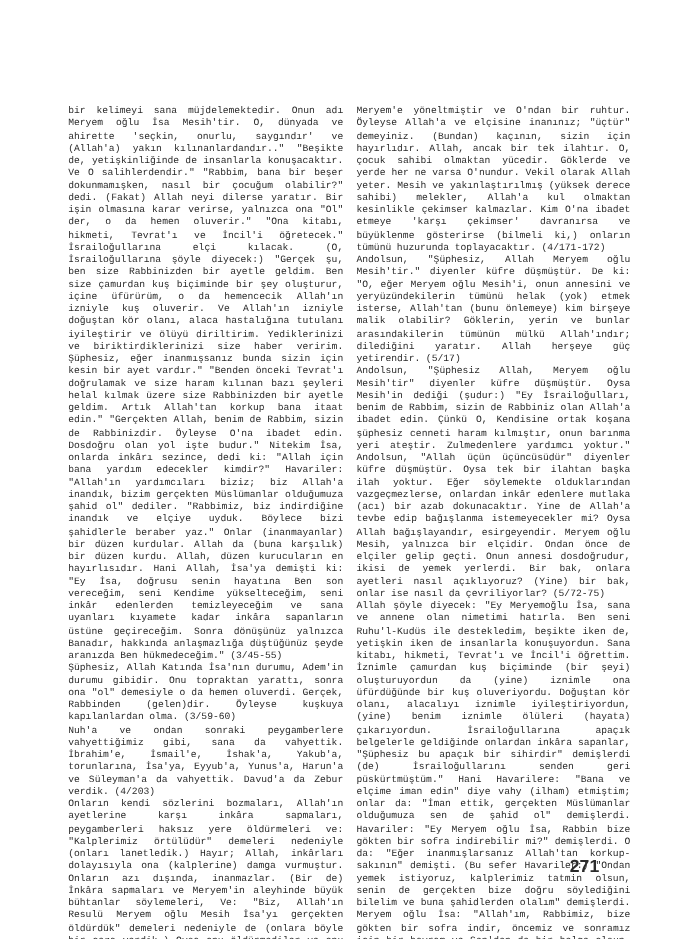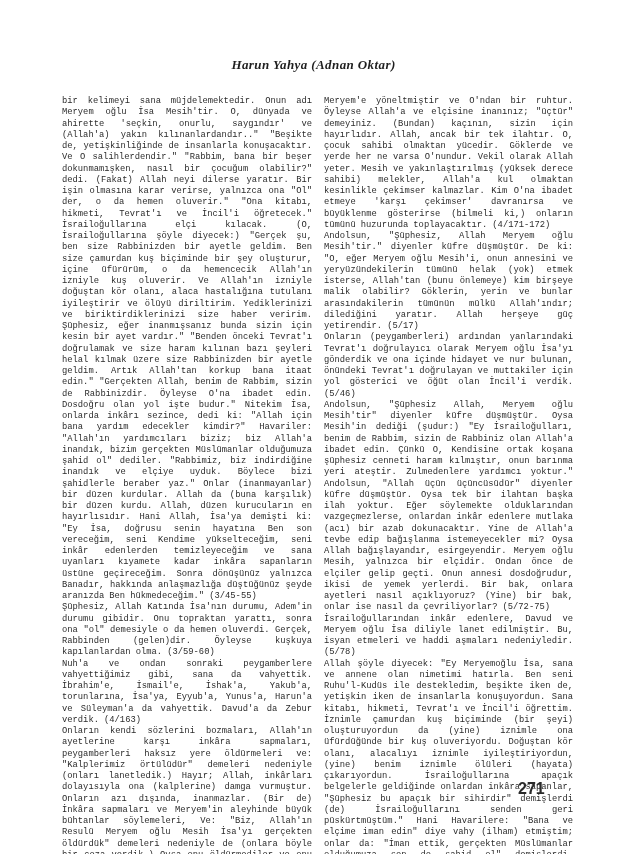--- a/index.html
+++ b/index.html
@@ -55,33 +55,30 @@
     font-size: 16px;
     font-weight: bold;
     color: #2b2b2b;
   }
 </style>
 </head>
 <body>
 
 <div class="page">
 
-  <div class="running-header">Harun Yahya (Adnan Oktar)</div>
 
   <div class="col col--left">
     <p>bir kelimeyi sana müjdelemektedir. Onun adı Meryem oğlu İsa Mesih'tir. O, dünyada ve ahirette 'seçkin, onurlu, saygındır' ve (Allah'a) yakın kılınanlardandır.." "Beşikte de, yetişkinliğinde de insanlarla konuşacaktır. Ve O salihlerdendir." "Rabbim, bana bir beşer dokunmamışken, nasıl bir çocuğum olabilir?" dedi. (Fakat) Allah neyi dilerse yaratır. Bir işin olmasına karar verirse, yalnızca ona "Ol" der, o da hemen oluverir." "Ona kitabı, hikmeti, Tevrat'ı ve İncil'i öğretecek." İsrailoğullarına elçi kılacak. (O, İsrailoğullarına şöyle diyecek:) "Gerçek şu, ben size Rabbinizden bir ayetle geldim. Ben size çamurdan kuş biçiminde bir şey oluşturur, içine üfürürüm, o da hemencecik Allah'ın izniyle kuş oluverir. Ve Allah'ın izniyle doğuştan kör olanı, alaca hastalığına tutulanı iyileştirir ve ölüyü diriltirim. Yediklerinizi ve biriktirdiklerinizi size haber veririm. Şüphesiz, eğer inanmışsanız bunda sizin için kesin bir ayet vardır." "Benden önceki Tevrat'ı doğrulamak ve size haram kılınan bazı şeyleri helal kılmak üzere size Rabbinizden bir ayetle geldim. Artık Allah'tan korkup bana itaat edin." "Gerçekten Allah, benim de Rabbim, sizin de Rabbinizdir. Öyleyse O'na ibadet edin. Dosdoğru olan yol işte budur." Nitekim İsa, onlarda inkârı sezince, dedi ki: "Allah için bana yardım edecekler kimdir?" Havariler: "Allah'ın yardımcıları biziz; biz Allah'a inandık, bizim gerçekten Müslümanlar olduğumuza şahid ol" dediler. "Rabbimiz, biz indirdiğine inandık ve elçiye uyduk. Böylece bizi şahidlerle beraber yaz." Onlar (inanmayanlar) bir düzen kurdular. Allah da (buna karşılık) bir düzen kurdu. Allah, düzen kurucuların en hayırlısıdır. Hani Allah, İsa'ya demişti ki: "Ey İsa, doğrusu senin hayatına Ben son vereceğim, seni Kendime yükselteceğim, seni inkâr edenlerden temizleyeceğim ve sana uyanları kıyamete kadar inkâra sapanların üstüne geçireceğim. Sonra dönüşünüz yalnızca Banadır, hakkında anlaşmazlığa düştüğünüz şeyde aranızda Ben hükmedeceğim." (3/45-55)</p>
     <p>Şüphesiz, Allah Katında İsa'nın durumu, Adem'in durumu gibidir. Onu topraktan yarattı, sonra ona "ol" demesiyle o da hemen oluverdi. Gerçek, Rabbinden (gelen)dir. Öyleyse kuşkuya kapılanlardan olma. (3/59-60)</p>
-    <p>Nuh'a ve ondan sonraki peygamberlere vahyettiğimiz gibi, sana da vahyettik. İbrahim'e, İsmail'e, İshak'a, Yakub'a, torunlarına, İsa'ya, Eyyub'a, Yunus'a, Harun'a ve Süleyman'a da vahyettik. Davud'a da Zebur verdik. (4/163)</p>
+    <p>Nuh'a ve ondan sonraki peygamberlere vahyettiğimiz gibi, sana da vahyettik. İbrahim'e, İsmail'e, İshak'a, Yakub'a, torunlarına, İsa'ya, Eyyub'a, Yunus'a, Harun'a ve Süleyman'a da vahyettik. Davud'a da Zebur verdik. (4/203)</p>
     <p>Onların kendi sözlerini bozmaları, Allah'ın ayetlerine karşı inkâra sapmaları, peygamberleri haksız yere öldürmeleri ve: "Kalplerimiz örtülüdür" demeleri nedeniyle (onları lanetledik.) Hayır; Allah, inkârları dolayısıyla ona (kalplerine) damga vurmuştur. Onların azı dışında, inanmazlar. (Bir de) İnkâra sapmaları ve Meryem'in aleyhinde büyük bühtanlar söylemeleri, Ve: "Biz, Allah'ın Resulü Meryem oğlu Mesih İsa'yı gerçekten öldürdük" demeleri nedeniyle de (onlara böyle bir ceza verdik.) Oysa onu öldürmediler ve onu asmadılar. Ama onlara (onun) benzeri gösterildi. Gerçekten onun hakkında anlaşmazlığa düşenler, kesin bir şüphe içindedirler. Onların bir zanna uymaktan başka buna ilişkin hiçbir bilgileri yoktur. Onu kesin olarak öldürmediler. Hayır; Allah onu kendine yükseltti. Allah üstün ve güçlüdür, hüküm ve hikmet sahibidir. Andolsun, Kitap ehlinden, ölmeden önce ona inanmayacak kimse yoktur. Kıyamet günü, o da onların aleyhine şahid olacaktır. (4/155-159)</p>
   </div>
 
   <div class="col col--right">
     <p>Meryem'e yöneltmiştir ve O'ndan bir ruhtur. Öyleyse Allah'a ve elçisine inanınız; "üçtür" demeyiniz. (Bundan) kaçının, sizin için hayırlıdır. Allah, ancak bir tek ilahtır. O, çocuk sahibi olmaktan yücedir. Göklerde ve yerde her ne varsa O'nundur. Vekil olarak Allah yeter. Mesih ve yakınlaştırılmış (yüksek derece sahibi) melekler, Allah'a kul olmaktan kesinlikle çekimser kalmazlar. Kim O'na ibadet etmeye 'karşı çekimser' davranırsa ve büyüklenme gösterirse (bilmeli ki,) onların tümünü huzurunda toplayacaktır. (4/171-172)</p>
     <p>Andolsun, "Şüphesiz, Allah Meryem oğlu Mesih'tir." diyenler küfre düşmüştür. De ki: "O, eğer Meryem oğlu Mesih'i, onun annesini ve yeryüzündekilerin tümünü helak (yok) etmek isterse, Allah'tan (bunu önlemeye) kim birşeye malik olabilir? Göklerin, yerin ve bunlar arasındakilerin tümünün mülkü Allah'ındır; dilediğini yaratır. Allah herşeye güç yetirendir. (5/17)</p>
-    <p>Onların (peygamberleri) ardından yanlarındaki Tevrat'ı doğrulayıcı olarak Meryem oğlu İsa'yı gönderdik ve ona içinde hidayet ve nur bulunan, önündeki Tevrat'ı doğrulayan ve muttakiler için yol gösterici ve öğüt olan İncil'i verdik. (5/46)</p>
     <p>Andolsun, "Şüphesiz Allah, Meryem oğlu Mesih'tir" diyenler küfre düşmüştür. Oysa Mesih'in dediği (şudur:) "Ey İsrailoğulları, benim de Rabbim, sizin de Rabbiniz olan Allah'a ibadet edin. Çünkü O, Kendisine ortak koşana şüphesiz cenneti haram kılmıştır, onun barınma yeri ateştir. Zulmedenlere yardımcı yoktur." Andolsun, "Allah üçün üçüncüsüdür" diyenler küfre düşmüştür. Oysa tek bir ilahtan başka ilah yoktur. Eğer söylemekte olduklarından vazgeçmezlerse, onlardan inkâr edenlere mutlaka (acı) bir azab dokunacaktır. Yine de Allah'a tevbe edip bağışlanma istemeyecekler mi? Oysa Allah bağışlayandır, esirgeyendir. Meryem oğlu Mesih, yalnızca bir elçidir. Ondan önce de elçiler gelip geçti. Onun annesi dosdoğrudur, ikisi de yemek yerlerdi. Bir bak, onlara ayetleri nasıl açıklıyoruz? (Yine) bir bak, onlar ise nasıl da çevriliyorlar? (5/72-75)</p>
-    <p>İsrailoğullarından inkâr edenlere, Davud ve Meryem oğlu İsa diliyle lanet edilmiştir. Bu, isyan etmeleri ve haddi aşmaları nedeniyledir. (5/78)</p>
     <p>Allah şöyle diyecek: "Ey Meryemoğlu İsa, sana ve annene olan nimetimi hatırla. Ben seni Ruhu'l-Kudüs ile destekledim, beşikte iken de, yetişkin iken de insanlarla konuşuyordun. Sana kitabı, hikmeti, Tevrat'ı ve İncil'i öğrettim. İznimle çamurdan kuş biçiminde (bir şeyi) oluşturuyordun da (yine) iznimle ona üfürdüğünde bir kuş oluveriyordu. Doğuştan kör olanı, alacalıyı iznimle iyileştiriyordun, (yine) benim iznimle ölüleri (hayata) çıkarıyordun. İsrailoğullarına apaçık belgelerle geldiğinde onlardan inkâra sapanlar, "Şüphesiz bu apaçık bir sihirdir" demişlerdi (de) İsrailoğullarını senden geri püskürtmüştüm." Hani Havarilere: "Bana ve elçime iman edin" diye vahy (ilham) etmiştim; onlar da: "İman ettik, gerçekten Müslümanlar olduğumuza sen de şahid ol" demişlerdi. Havariler: "Ey Meryem oğlu İsa, Rabbin bize gökten bir sofra indirebilir mi?" demişlerdi. O da: "Eğer inanmışlarsanız Allah'tan korkup-sakının" demişti. (Bu sefer Havariler:) "Ondan yemek istiyoruz, kalplerimiz tatmin olsun, senin de gerçekten bize doğru söylediğini bilelim ve buna şahidlerden olalım" demişlerdi. Meryem oğlu İsa: "Allah'ım, Rabbimiz, bize gökten bir sofra indir, öncemiz ve sonramız için bir bayram ve Sen'den de bir belge olsun. Bizi rızıklandır, Sen rızık vericilerin en hayırlısısın" demişti. Allah demişti ki: "Şüphesiz ben bunu size indireceğim. Artık sonra sizden kim inkâr ederse, ben onu gerçekten alemlerden hiç kimseyi azablandırmayacağım bir</p>
   </div>
 
   <div class="page-number">271</div>
 
 </div>
 
 </body></html>

